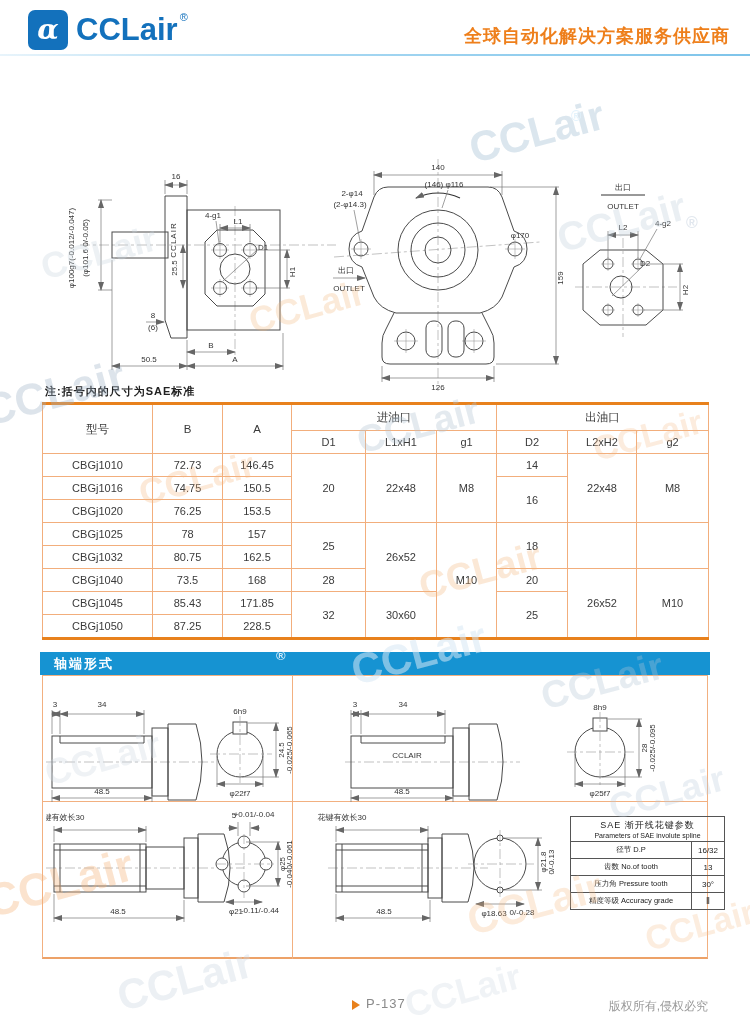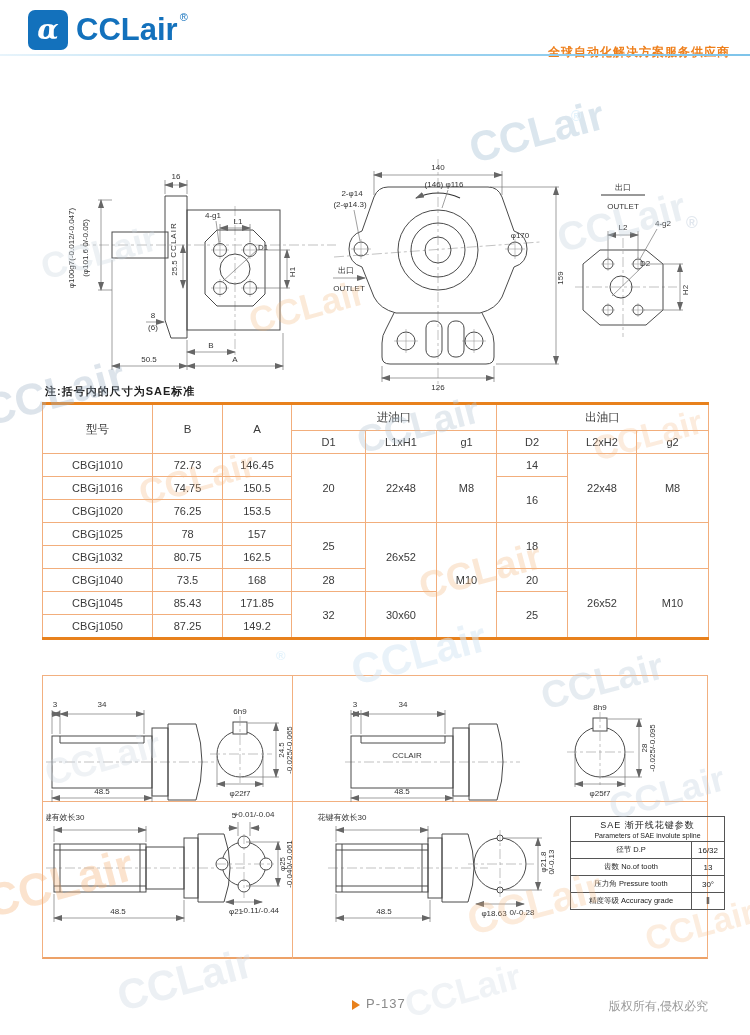--- a/index.html
+++ b/index.html
@@ -4,21 +4,21 @@
 <style>
   html,body{margin:0;padding:0;background:#fff;}
   #page{position:relative;width:750px;height:1035px;background:#fff;overflow:hidden;
         font-family:"Liberation Sans","DejaVu Sans",sans-serif;}
   
   .hdr-logo{position:absolute;left:28px;top:10px;display:flex;align-items:flex-start;}
   .logo-box{width:40px;height:40px;background:#1371bc;border-radius:7px;display:flex;align-items:center;justify-content:center;}
   .logo-glyph{color:#fff;font:italic bold 28px "DejaVu Serif",serif;line-height:1;}
   .logo-text{color:#1371bc;font-weight:bold;font-size:31px;letter-spacing:0px;margin-left:8px;line-height:40px;}
   .logo-reg{color:#1371bc;font-size:11px;margin-left:2px;line-height:14px;}
-  .tagline{position:absolute;right:20px;top:44px;color:#ee7f1b;font-weight:bold;font-size:12px;letter-spacing:1px;}
+  .tagline{position:absolute;right:20px;top:24px;color:#ee7f1b;font-weight:bold;font-size:18px;letter-spacing:1px;}
   .hdr-line{position:absolute;left:0;top:54px;width:750px;height:2px;
             background:linear-gradient(90deg,#e8f4fb,#a8d8f2 40%,#7ec4ea);}
   .page-title{position:absolute;left:0;top:74px;width:750px;text-align:center;font-size:19px;font-weight:bold;color:#1a1a1a;}
   .sec-bar{position:absolute;left:40px;width:670px;height:23px;background:#1693d2;color:#fff;
            font-size:13px;font-weight:bold;line-height:23px;padding-left:14px;box-sizing:border-box;letter-spacing:2px;}
   .note{position:absolute;left:45px;top:384px;font-size:11px;font-weight:bold;color:#222;letter-spacing:1px;}
   
   .ptable{position:absolute;left:42px;top:402px;}
   table{border-collapse:collapse;table-layout:fixed;width:666px;
         border:1px solid #f2ae7c;border-top:3px solid #e8811c;border-bottom:3px solid #e8811c;}
@@ -311,26 +311,27 @@
         <td>CBGj1045</td>
         <td>85.43</td>
         <td>171.85</td>
         <td rowspan="2">32</td>
         <td rowspan="2">30x60</td>
         <td rowspan="2">25</td>
       </tr>
       <tr>
         <td>CBGj1050</td>
         <td>87.25</td>
-        <td>149.2</td>
+        <td>228.5</td>
       </tr>
     </tbody>
       </table>
   </div>
 
+  <div class="sec-bar" style="top:652px;">轴端形式</div>
   <div class="shaft-box"></div>
   <div class="vdiv"></div>
   <div class="hdiv"></div>
 
   <svg class="drw" style="left:46px;top:692px;" width="252" height="112" viewBox="0 0 252 112">
     <g>
       <line class="c" x1="0" y1="70" x2="170" y2="70"></line>
       <rect class="o" x="6" y="44" width="100" height="52"></rect>
       <line class="o" x1="14" y1="44" x2="14" y2="51"></line>
         <line class="o" x1="98" y1="44" x2="98" y2="51"></line>

